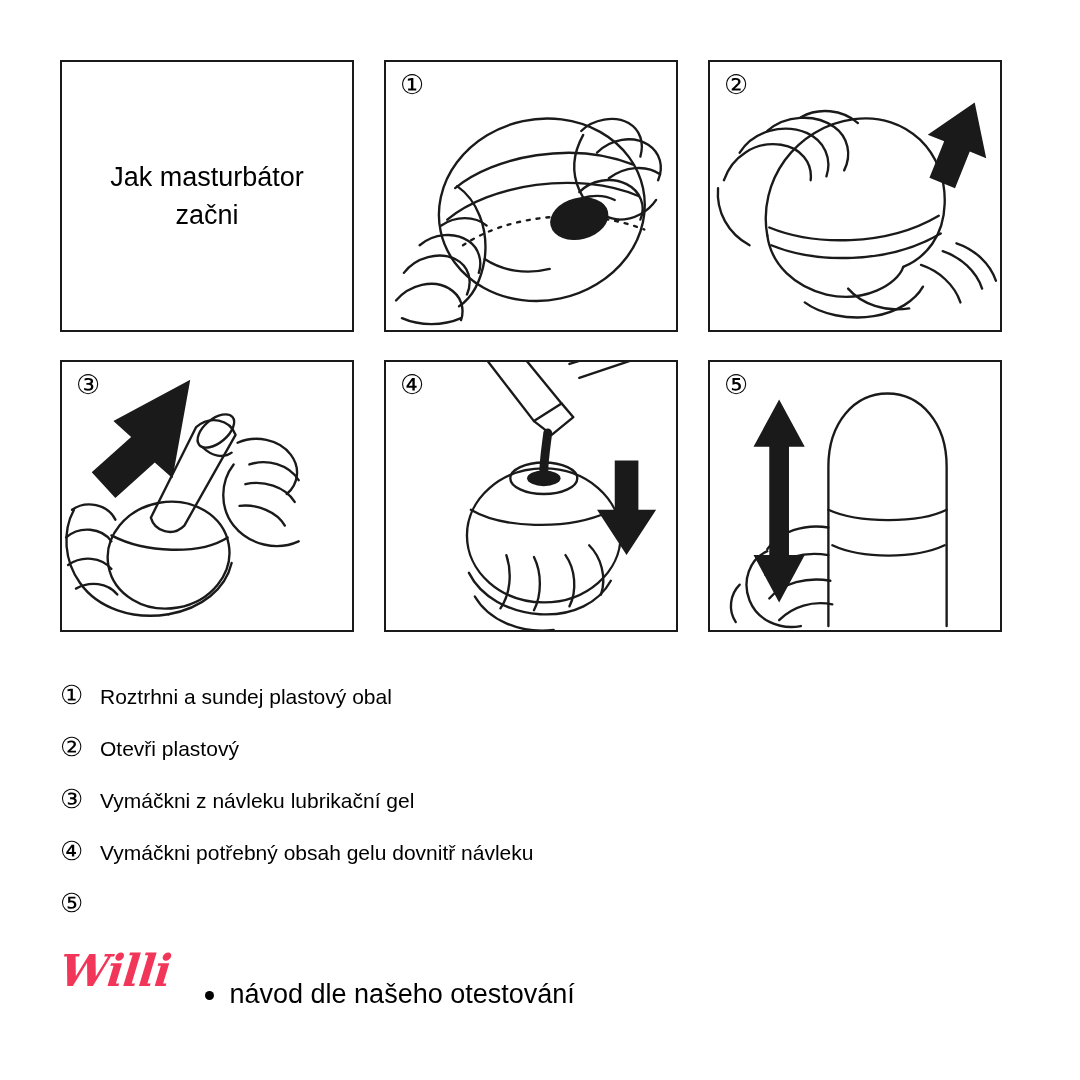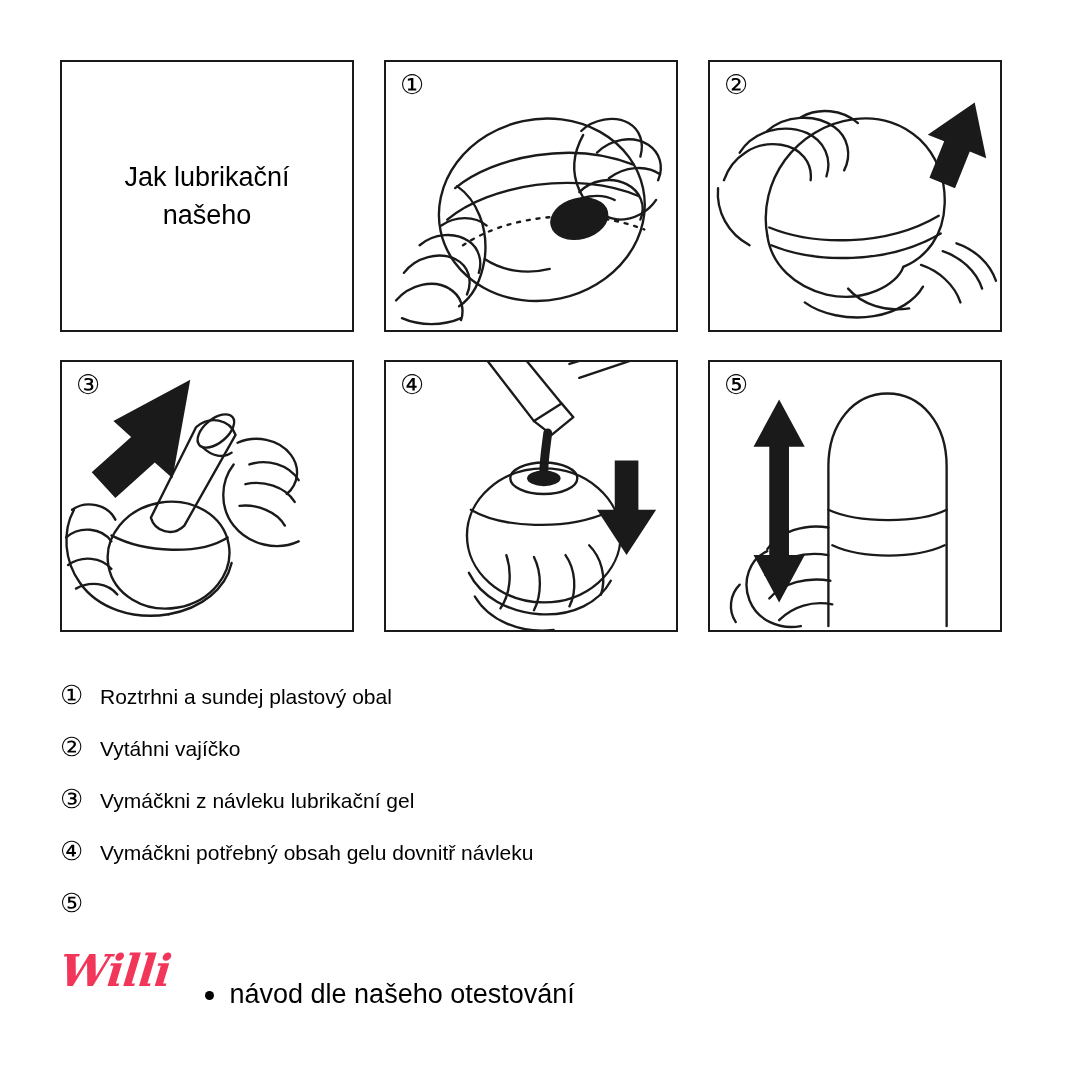--- a/index.html
+++ b/index.html
@@ -133,22 +133,22 @@
 </style>
 </head>
 <body>
 
 <div class="sheet">
 
   <div class="grid">
 
     <div class="panel title-panel">
       <div class="title-text">
-        <span>Jak lubrikační</span><br>
-        <span>našeho</span>
+        <span>Jak masturbátor</span><br>
+        <span>začni</span>
       </div>
     </div>
 
     <div class="panel">
       <span class="step-num">①</span>
       <svg viewBox="0 0 294 272">
         <g fill="none" stroke="#1a1a1a" stroke-width="2.4" stroke-linecap="round" stroke-linejoin="round">
 
           <ellipse cx="158" cy="150" rx="105" ry="92" transform="rotate(-12 158 150)"></ellipse>
 
@@ -297,21 +297,21 @@
 
   </div>
 
   <div class="steps">
     <div class="step-row">
       <span class="circ">①</span>
       <span class="txt">Roztrhni a sundej plastový obal</span>
     </div>
     <div class="step-row">
       <span class="circ">②</span>
-      <span class="txt">Vytáhni vajíčko</span>
+      <span class="txt">Otevři plastový</span>
     </div>
     <div class="step-row">
       <span class="circ">③</span>
       <span class="txt">Vymáčkni z návleku lubrikační gel</span>
     </div>
     <div class="step-row">
       <span class="circ">④</span>
       <span class="txt">Vymáčkni potřebný obsah gelu dovnitř návleku</span>
     </div>
     <div class="step-row">

